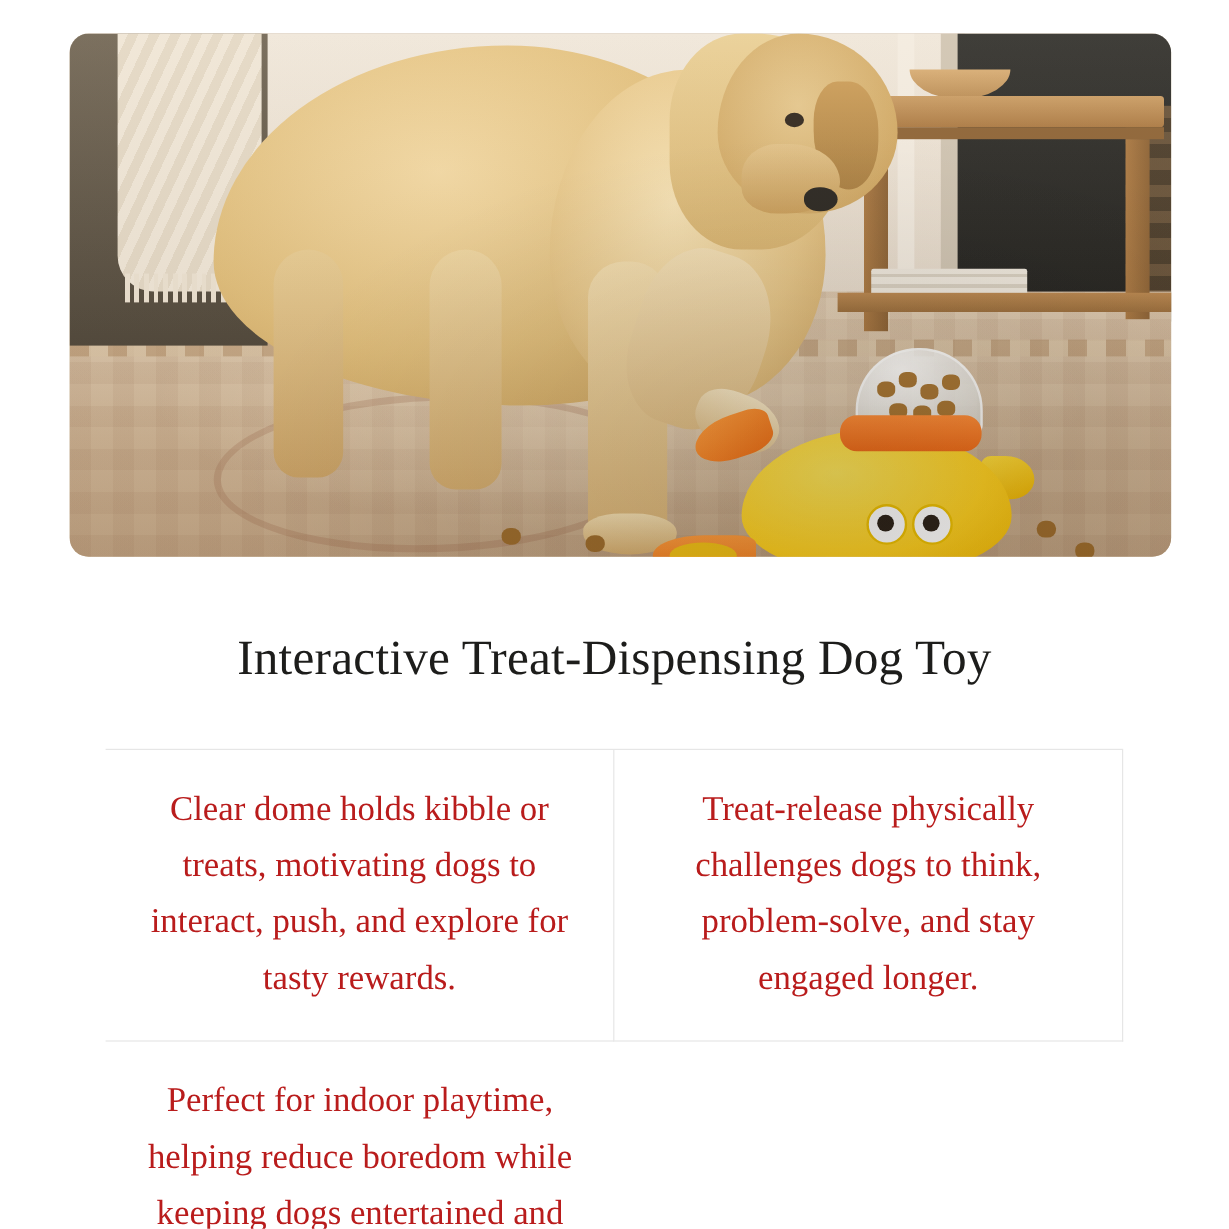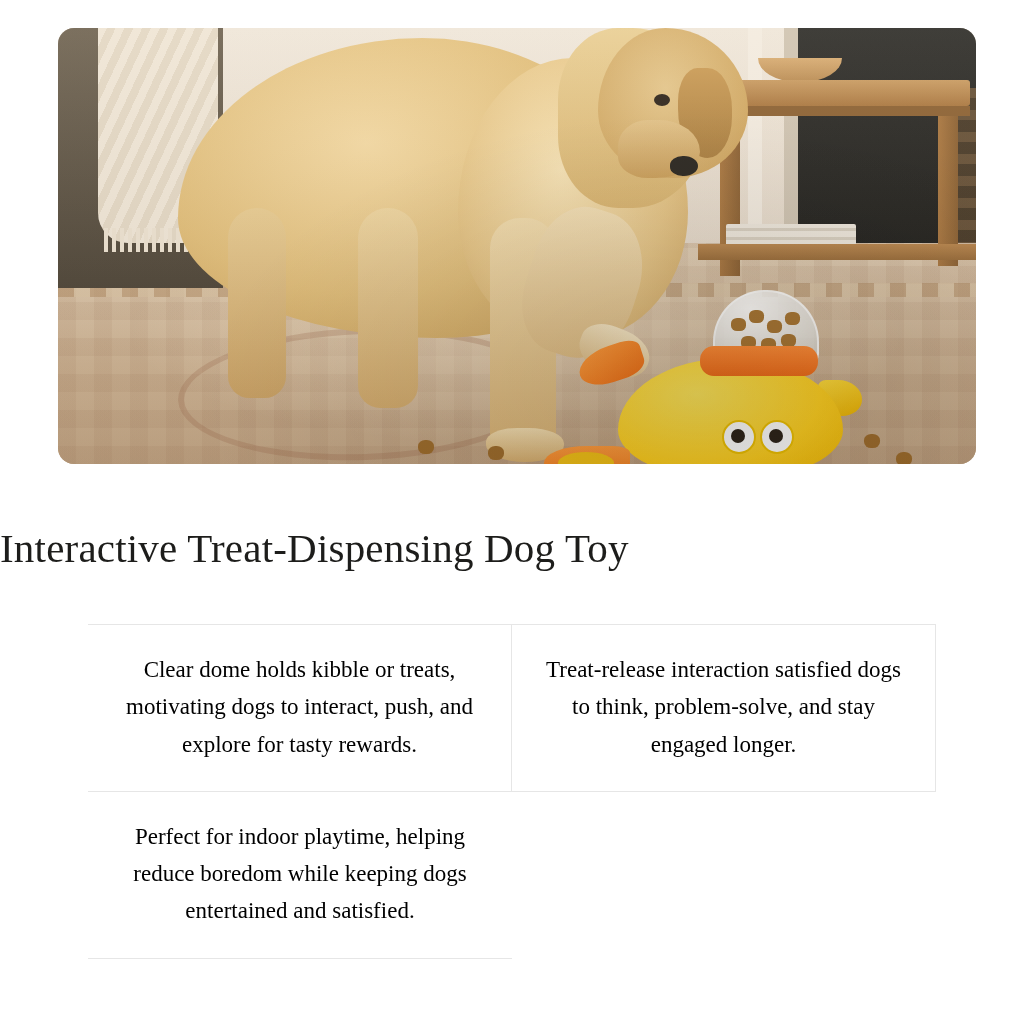--- a/index.html
+++ b/index.html
@@ -356,21 +356,21 @@
       radial-gradient(ellipse at 70% 85%, rgba(0,0,0,.12), rgba(0,0,0,0) 55%),
       linear-gradient(180deg, rgba(255,240,210,.10), rgba(60,40,20,.08));
     pointer-events: none;
   }
 
   
   .title {
     position: absolute;
     left: 0; right: 0;
     top: 524px;
-    text-align: left;
+    text-align: center;
     font-family: "Liberation Serif", serif;
     font-size: 41px;
     font-weight: 400;
     color: #1d1d1b;
     letter-spacing: .2px;
   }
 
   .grid {
     position: absolute;
     left: 88px;
@@ -378,23 +378,23 @@
     width: 848px;
     display: grid;
     grid-template-columns: 1fr 1fr;
     border-top: 1px solid #e6e6e6;
   }
   .cell {
     box-sizing: border-box;
     padding: 26px 26px 28px 26px;
     text-align: center;
     font-family: "Liberation Serif", serif;
-    font-size: 23px;
+    font-size: 29px;
     line-height: 1.62;
-    color: #000000;
+    color: #b91c1c;
     border-bottom: 1px solid #e6e6e6;
   }
   .cell.left {
     border-right: 1px solid #e6e6e6;
   }
 </style>
 </head>
 <body>
 
 <div class="page">
@@ -466,17 +466,17 @@
       <div class="floor-kibble" style="left:360px; top:412px;"></div>
 
       <div class="hero-shade"></div>
     </div>
   </div>
 
   <div class="title">Interactive Treat-Dispensing Dog Toy</div>
 
   <div class="grid">
     <div class="cell left">Clear dome holds kibble or treats, motivating dogs to interact, push, and explore for tasty rewards.</div>
-    <div class="cell left">Treat-release interaction satisfied dogs to think, problem-solve, and stay engaged longer.</div>
+    <div class="cell left">Treat-release physically challenges dogs to think, problem-solve, and stay engaged longer.</div>
     <div class="cell">Perfect for indoor playtime, helping reduce boredom while keeping dogs entertained and satisfied.</div>
   </div>
 
 </div>
 
 </body></html>

